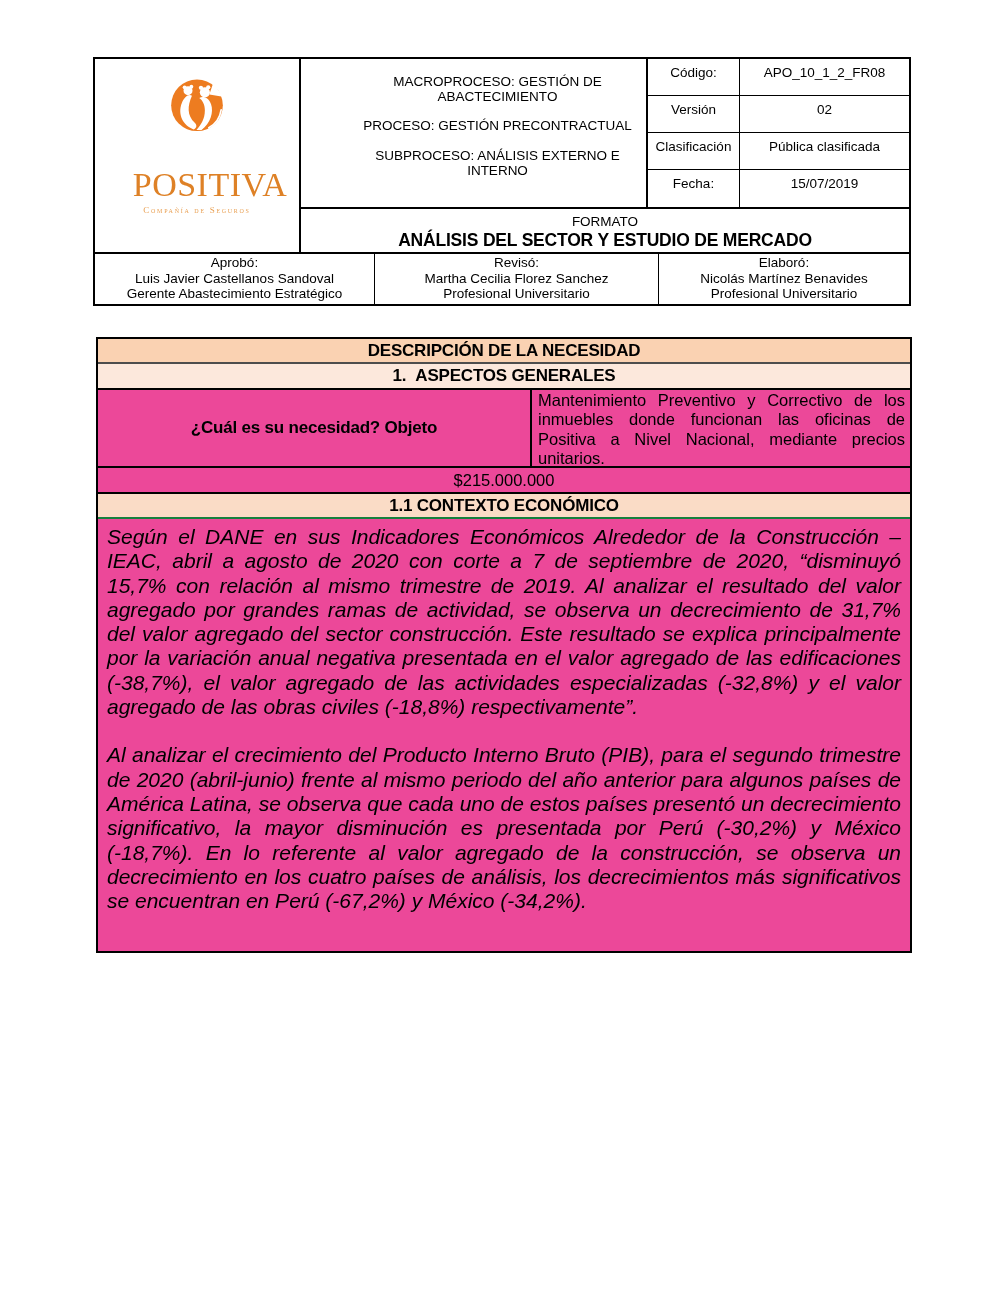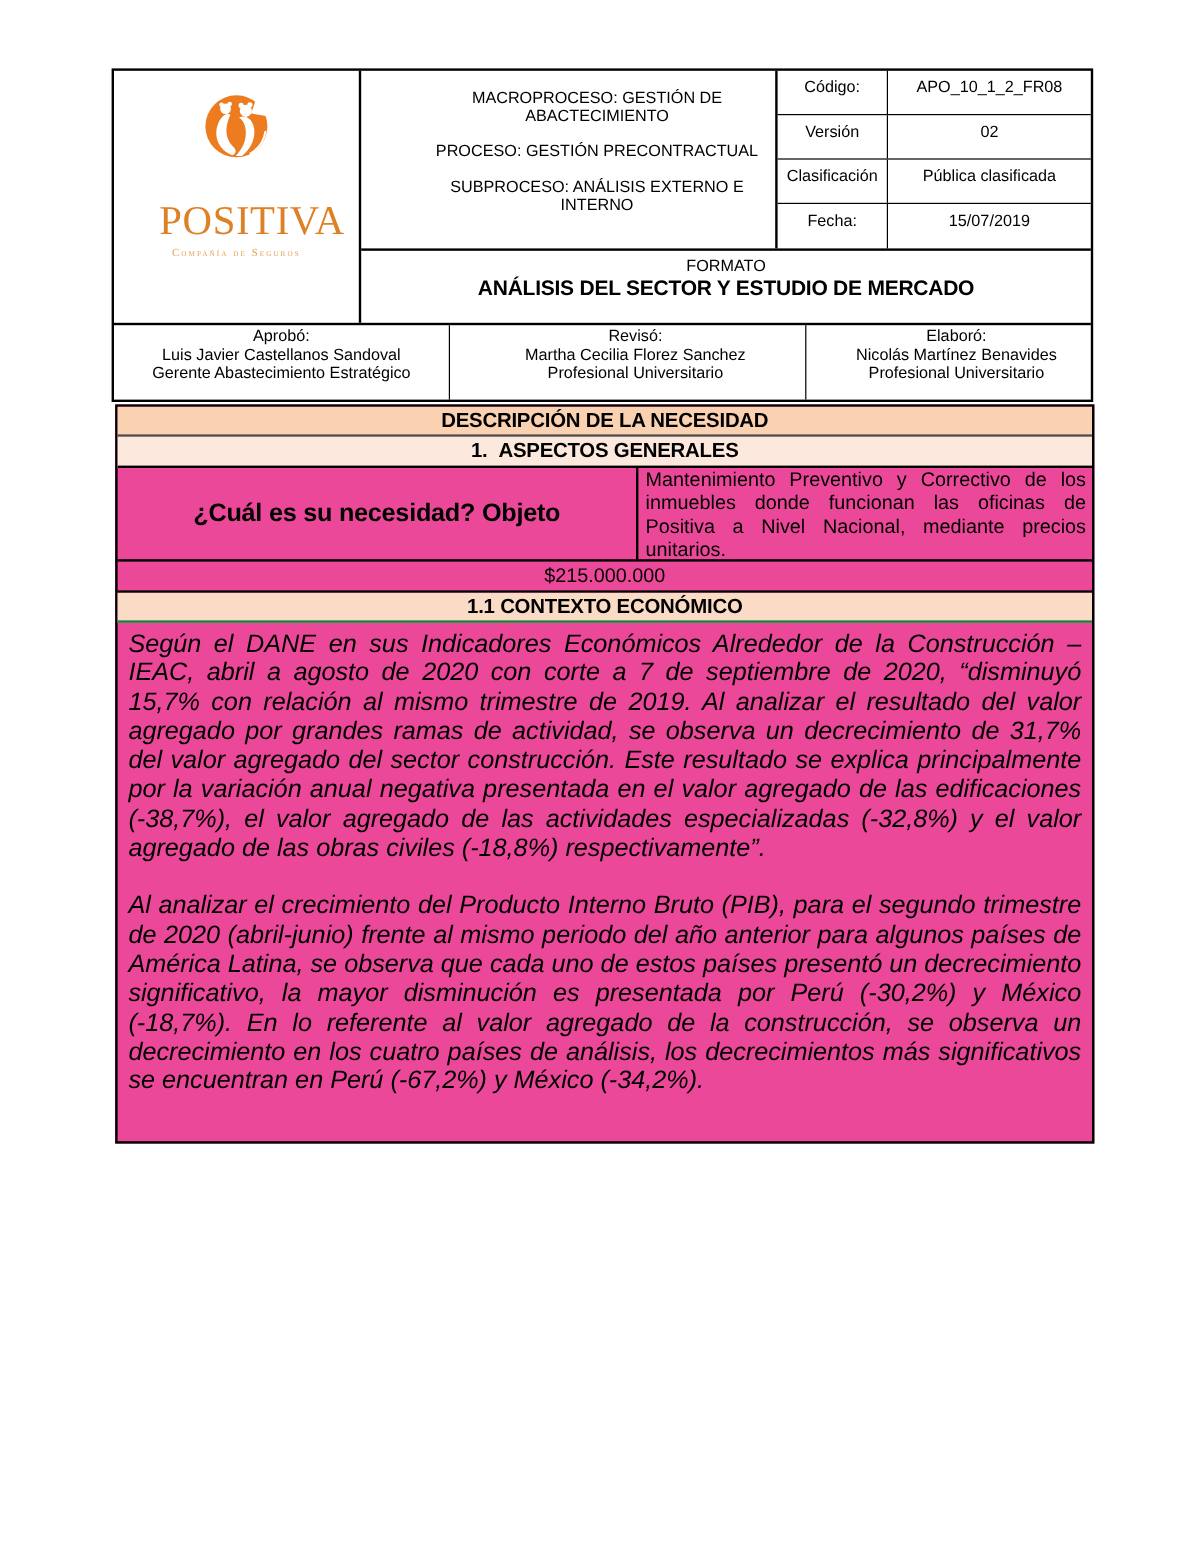--- a/index.html
+++ b/index.html
@@ -60,26 +60,26 @@
   .meta-row:last-child { border-bottom: none; }
   .meta-label {
     width: 92px; min-width: 92px;
     border-right: 1.5px solid #000;
     text-align: center; font-size: 13.5px; padding-top: 6px;
   }
   .meta-value { flex: 1; text-align: center; font-size: 13.5px; padding-top: 6px; }
 
   .formato-cell {
     border-top: 2px solid #000;
-    height: 62px; text-align: center; padding-top: 5px;
+    height: 45px; text-align: center; padding-top: 5px;
   }
   .formato-label { font-size: 13.5px; }
   .formato-title { font-size: 17.5px; font-weight: bold; margin-top: 1px; letter-spacing: -0.2px; }
 
-  .signature-row { display: flex; border-top: 2px solid #000; height: 64px; gap: 13px; }
+  .signature-row { display: flex; border-top: 2px solid #000; height: 52px; }
   .sig-cell { text-align: center; font-size: 13.5px; line-height: 15.5px; padding-top: 1px; }
   .sig-c1 { width: 280px; min-width: 280px; border-right: 1.5px solid #000; }
   .sig-c2 { width: 284px; min-width: 284px; border-right: 1.5px solid #000; }
   .sig-c3 { flex: 1; }
   .sig-name { font-weight: normal; }
 
   
   .main-table {
     position: absolute;
     left: 96px; top: 337px;
@@ -94,21 +94,21 @@
   }
   .bar-descripcion { height: 25px; background: #FAD2B2; border-bottom: 2px solid #4d4d4d; }
   .bar-aspectos   { height: 26px; background: #FCE8DC; border-bottom: 2px solid #000; }
   .bar-contexto   { height: 25px; background: #FADCC6; border-bottom: 2px solid #15803d; }
 
   .row-objeto { display: flex; height: 78px; border-bottom: 2px solid #000; }
   .cell-objeto-label {
     width: 434px; min-width: 434px;
     border-right: 2px solid #000;
     display: flex; align-items: center; justify-content: center;
-    font-weight: bold; font-size: 21px; letter-spacing: -0.2px;
+    font-weight: bold; font-size: 17px; letter-spacing: -0.2px;
   }
   .cell-objeto-value {
     flex: 1; font-size: 16.5px; line-height: 19.4px;
     text-align: justify; padding: 1px 5px 0 6px;
   }
   .row-valor { display: flex; height: 26px; border-bottom: 2px solid #000; }
   .cell-valor-label {
     width: 434px; min-width: 434px;
     border-right: 2px solid #000;
     display: flex; align-items: center; justify-content: center;

